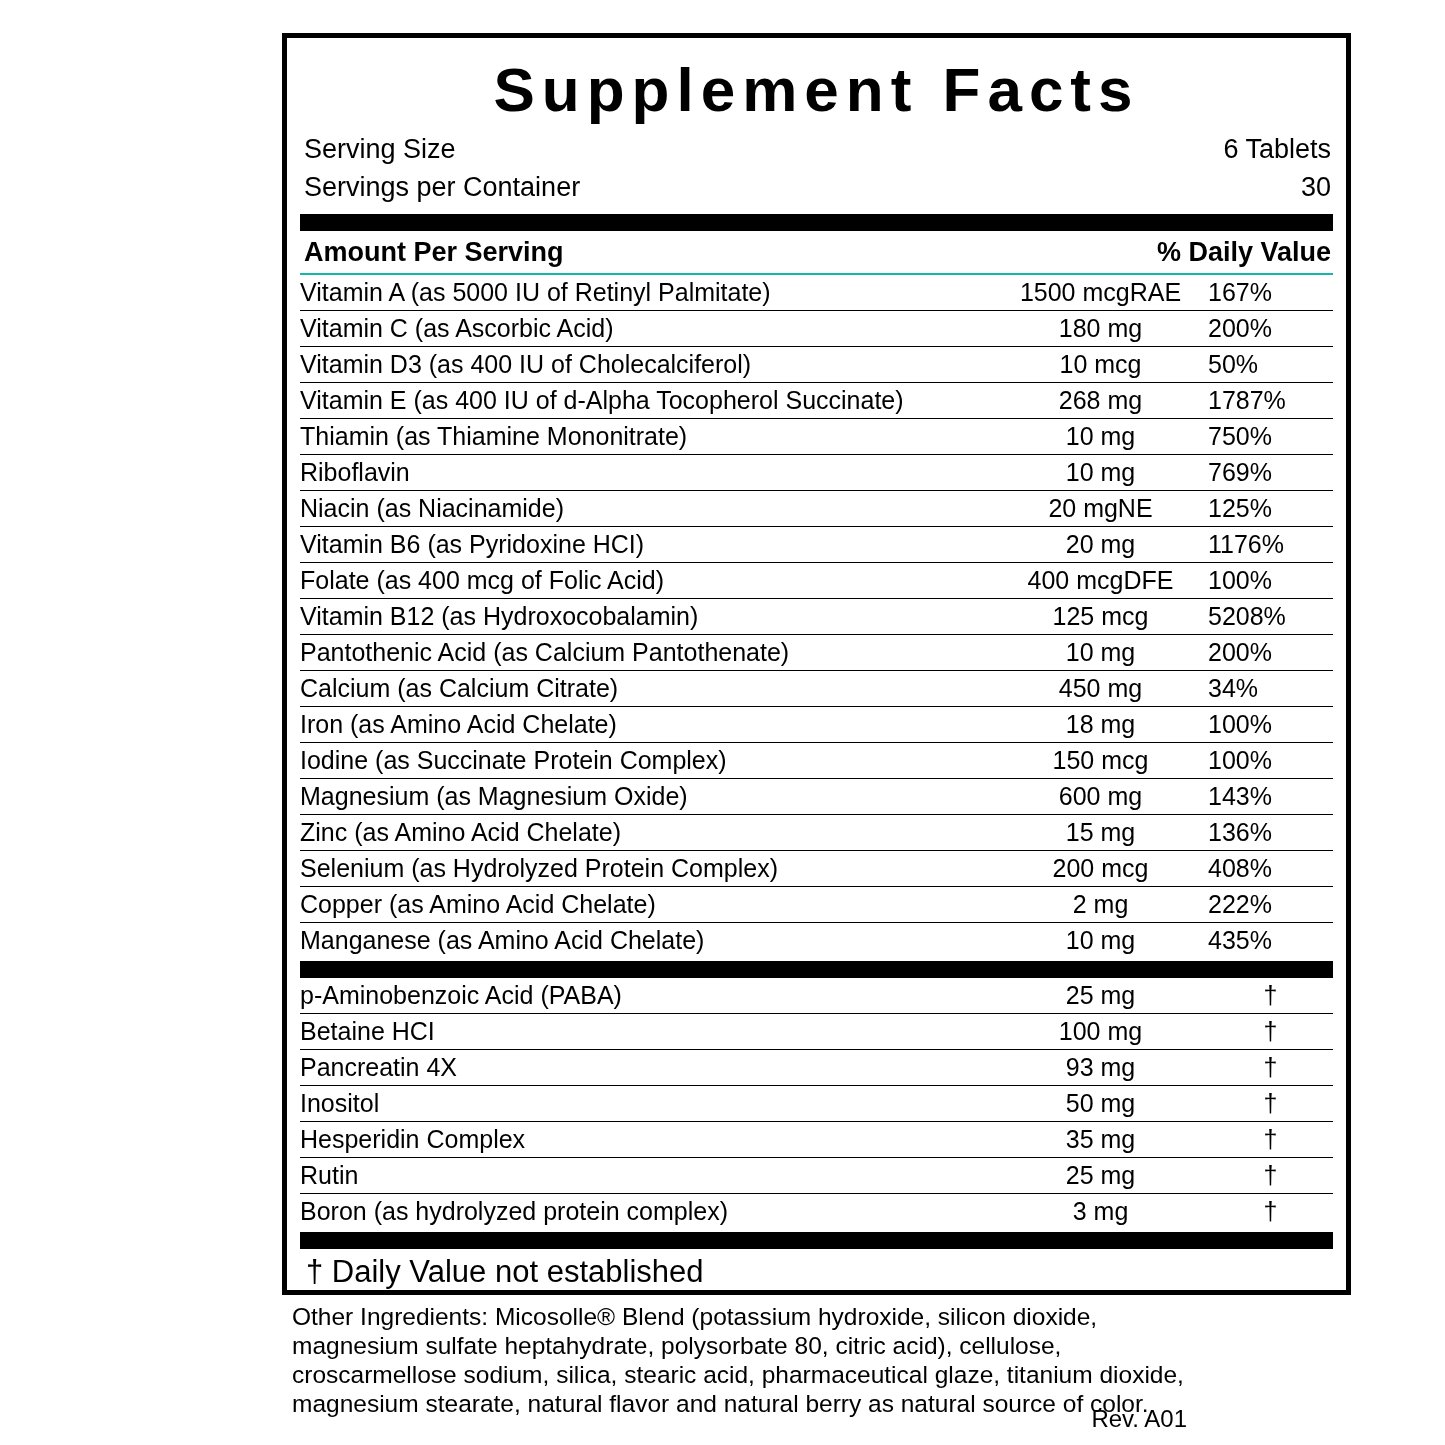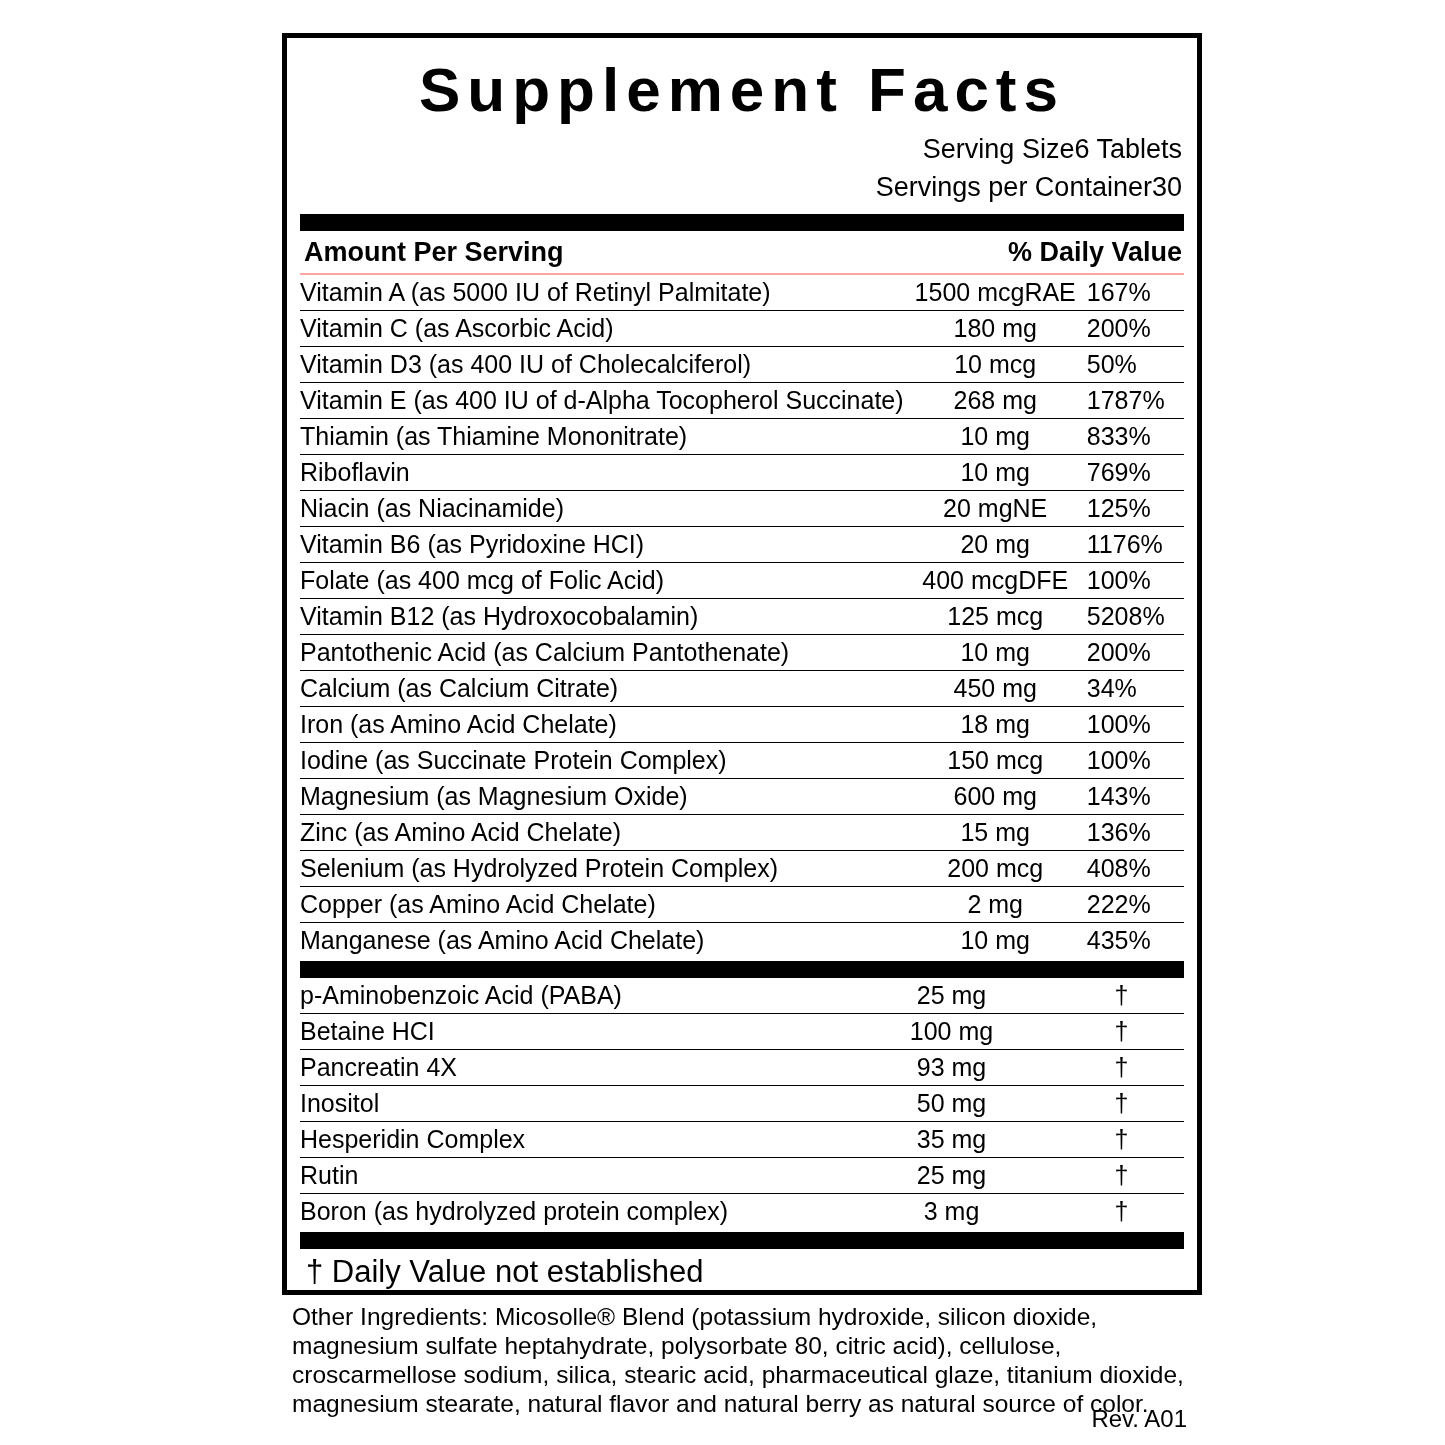--- a/index.html
+++ b/index.html
@@ -18,21 +18,21 @@
   .page {
     position: absolute;
     left: 0; top: 0;
     width: 1445px;
     height: 1445px;
   }
   .panel {
     position: absolute;
     left: 282px;
     top: 33px;
-    width: 920px;
+    width: 1069px;
     height: 1262px;
     border: 5px solid #000;
     box-sizing: border-box;
     background: #fff;
   }
   .inner {
     position: absolute;
     left: 13px;
     top: 8px;
     right: 13px;
@@ -42,21 +42,21 @@
     text-align: center;
     font-size: 62px;
     font-weight: bold;
     letter-spacing: 7px;
     line-height: 76px;
     margin: 6px 0 2px 0;
     white-space: nowrap;
   }
   .serving-row {
     display: flex;
-    justify-content: flex-end;
+    justify-content: space-between;
     align-items: baseline;
     font-size: 27px;
     line-height: 38px;
     padding: 0 2px 0 4px;
   }
   .serving-row .left { white-space: nowrap; }
   .serving-row .right { white-space: nowrap; }
   .bar-thick {
     height: 17px;
     background: #000;
@@ -65,21 +65,21 @@
   .bar-thick.second { margin-top: 3px; }
   .bar-thick.third { margin-top: 3px; }
   .hdr-row {
     display: flex;
     justify-content: space-between;
     align-items: baseline;
     font-size: 27px;
     font-weight: bold;
     line-height: 42px;
     padding: 0 2px 0 4px;
-    border-bottom: 2px solid #fca5a5;
+    border-bottom: 2px solid #14b8a6;
   }
   table.facts {
     width: 100%;
     border-collapse: collapse;
     font-size: 25px;
   }
   table.facts td {
     border-bottom: 1.5px solid #000;
     padding: 2px 0 3px 0;
     line-height: 30px;
@@ -158,21 +158,21 @@
               <td class="dv">50%</td>
             </tr>
             <tr>
               <td class="name">Vitamin E (as 400 IU of d-Alpha Tocopherol Succinate)</td>
               <td class="amt">268 mg</td>
               <td class="dv">1787%</td>
             </tr>
             <tr>
               <td class="name">Thiamin (as Thiamine Mononitrate)</td>
               <td class="amt">10 mg</td>
-              <td class="dv">833%</td>
+              <td class="dv">750%</td>
             </tr>
             <tr>
               <td class="name">Riboflavin</td>
               <td class="amt">10 mg</td>
               <td class="dv">769%</td>
             </tr>
             <tr>
               <td class="name">Niacin (as Niacinamide)</td>
               <td class="amt">20 mgNE</td>
               <td class="dv">125%</td>

